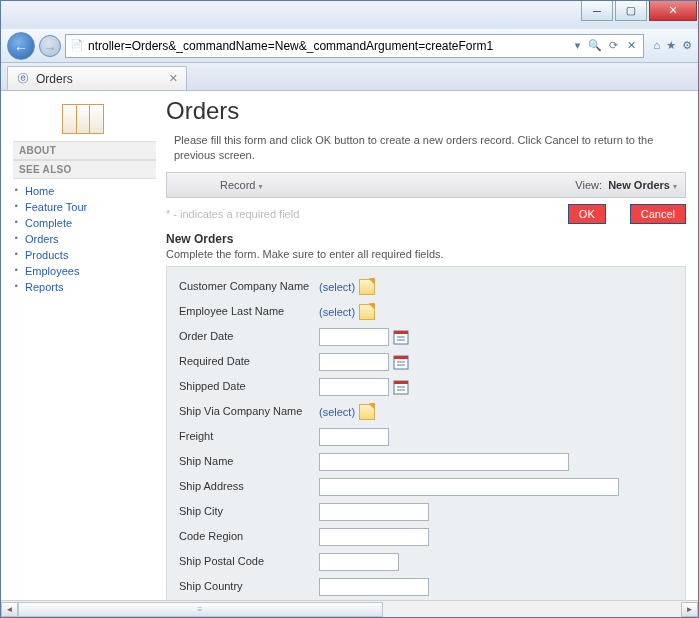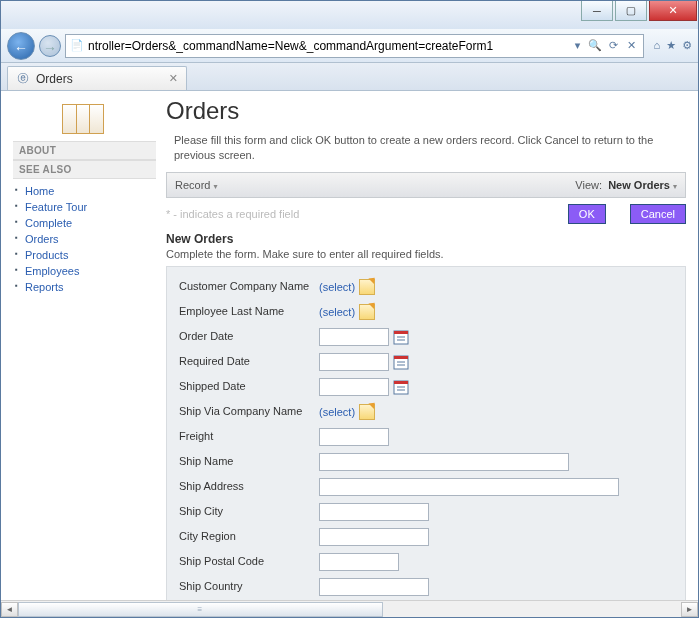--- a/index.html
+++ b/index.html
@@ -35,27 +35,27 @@
 .sidelist li{padding:2px 0 2px 10px;position:relative;}
 .sidelist li::before{content:"▪";position:absolute;left:0;top:2px;font-size:8px;color:#456;}
 .sidelist a{color:#2a5db0;text-decoration:none;}
 
 .main{flex:1;min-width:0;}
 .breadcrumb{font-size:11px;color:#666;padding:2px 0;}
 .breadcrumb a{color:#2a5db0;text-decoration:none;}
 h1.pagetitle{font-family:"Segoe UI",Arial;font-size:24px;font-weight:normal;color:#333;margin-bottom:6px;}
 .desc{font-size:11px;color:#555;margin:8px 8px;line-height:1.4;}
 .toolbar{height:26px;background:linear-gradient(#f4f4f4,#e0e2e6);border:1px solid #c8ccd0;display:flex;align-items:center;padding:0 8px;font-size:11px;color:#555;}
-.toolbar .rec{display:flex;align-items:flex-end;gap:3px;}
+.toolbar .rec{display:flex;align-items:flex-end;gap:3px;margin-left:45px;}
 .toolbar .spacer{flex:1;}
 .toolbar .view b{color:#333;}
 .chev{font-size:8px;color:#888;}
 .actionrow{display:flex;align-items:center;padding:6px 0;gap:24px;}
 .hint{color:#bbb;font-size:11px;flex:1;}
-.btn{background:#8b5cf6;border:1px solid #2a4f80;color:#fff;font-size:11px;padding:3px 10px;cursor:pointer;}
+.btn{background:#ef4444;border:1px solid #2a4f80;color:#fff;font-size:11px;padding:3px 10px;cursor:pointer;}
 .formtitle{font-weight:bold;font-size:12px;color:#333;margin-top:2px;}
 .formsub{font-size:11px;color:#555;margin:2px 0 6px;}
 .formpanel{background:#eceff2;border:1px solid #d8dce0;padding:10px 12px 14px;}
 .row{display:flex;align-items:center;margin-bottom:5px;min-height:20px;}
 .lbl{width:140px;font-size:11px;color:#333;line-height:1.2;}
 .val{flex:1;display:flex;align-items:center;gap:4px;}
 .val input[type=text]{border:1px solid #aab4c0;height:18px;padding:0 3px;font-size:11px;}
 .sel{color:#2a5db0;cursor:pointer;}
 .lookup{width:16px;height:16px;background:linear-gradient(#fff2c8,#f8d878);border:1px solid #d8b050;position:relative;cursor:pointer;}
 .lookup::after{content:"";position:absolute;right:-3px;top:-3px;width:0;height:0;border-left:4px solid transparent;border-right:4px solid transparent;border-bottom:5px solid #e8a030;transform:rotate(45deg);}
@@ -230,21 +230,21 @@
                 <input type="text" style="width: 300px;">
               </div>
             </div>
           <div class="row">
               <div class="lbl">Ship City</div>
             <div class="val">
                 <input type="text" style="width: 110px;">
               </div>
             </div>
           <div class="row">
-              <div class="lbl">City Region</div>
+              <div class="lbl">Code Region</div>
             <div class="val">
                 <input type="text" style="width: 110px;">
               </div>
             </div>
           <div class="row">
               <div class="lbl">Ship Postal Code</div>
             <div class="val">
                 <input type="text" style="width: 80px;">
               </div>
             </div>

